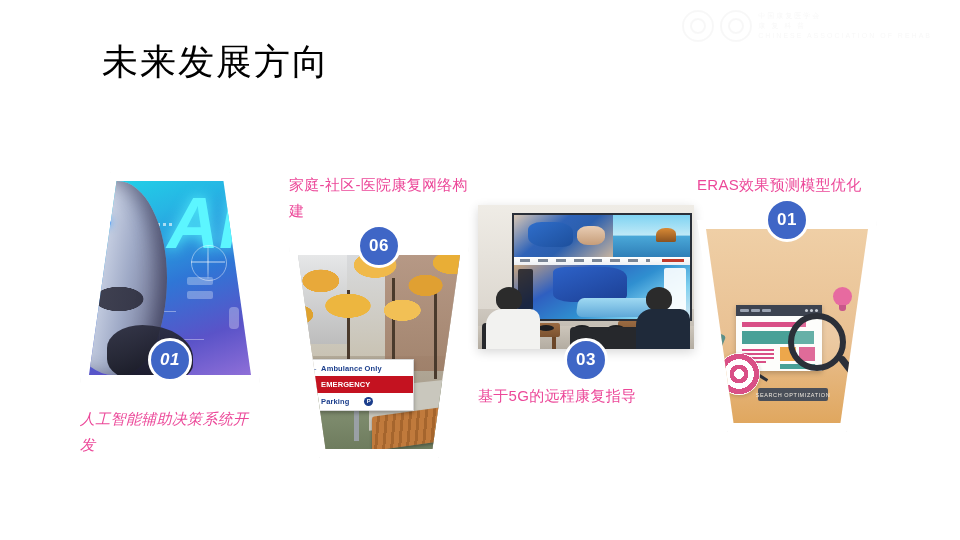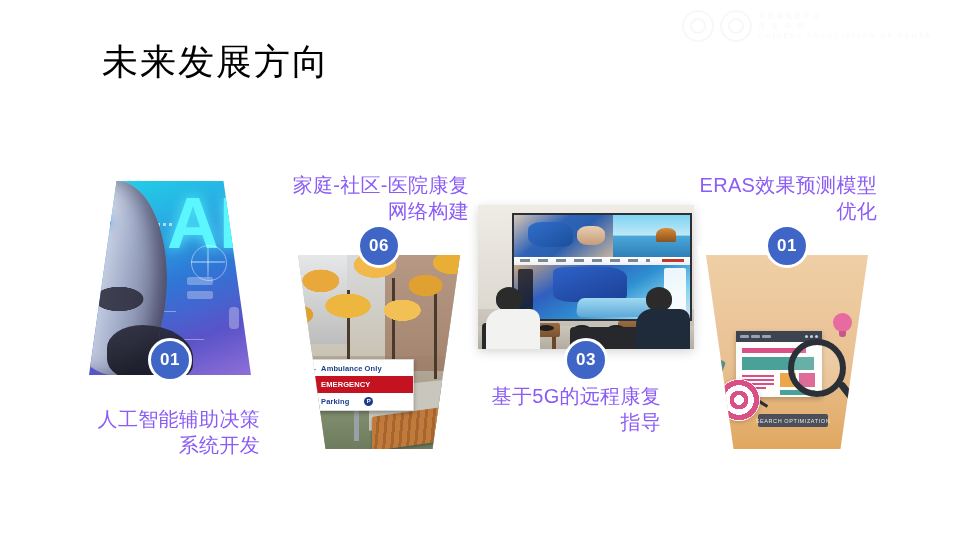--- a/index.html
+++ b/index.html
@@ -67,23 +67,23 @@
     white-space: nowrap;
     margin-left: 44px;
   }
 
   
   .card {
     position: absolute;
     width: 180px;
   }
   .card-caption {
-    font-size: 20px;
-    color: #8b5cf6;
-    text-align: right;
+    font-size: 15px;
+    color: #ec4899;
+    text-align: left;
     line-height: 26px;
     letter-spacing: 0.3px;
   }
 
   .shape-wrap {
     position: relative;
     width: 180px;
     height: 212px;
   }
 
@@ -602,21 +602,21 @@
   <div class="wm-seal"></div>
   <div class="wm-text">
     <div class="wm-line">中国康复医学会</div>
     <div class="wm-line">康 复 科 普</div>
     <div class="wm-line">CHINESE ASSOCIATION OF REHAB</div>
   </div>
 </div>
 
 <div class="slide-title">未来发展方向</div>
 
-<div class="card" style="left:80px; top:172px;">
+<div class="card" style="left:80px; top:172px;font-style:italic;">
   <div class="shape-wrap">
     <div class="frame up"></div>
     <div class="photo up">
       <div class="art-ai">
         <div class="bigA">AI</div>
         <div class="globe"></div>
         <div class="dots"></div>
         <div class="wire w1"></div>
         <div class="wire w2"></div>
         <div class="plate p1"></div>

